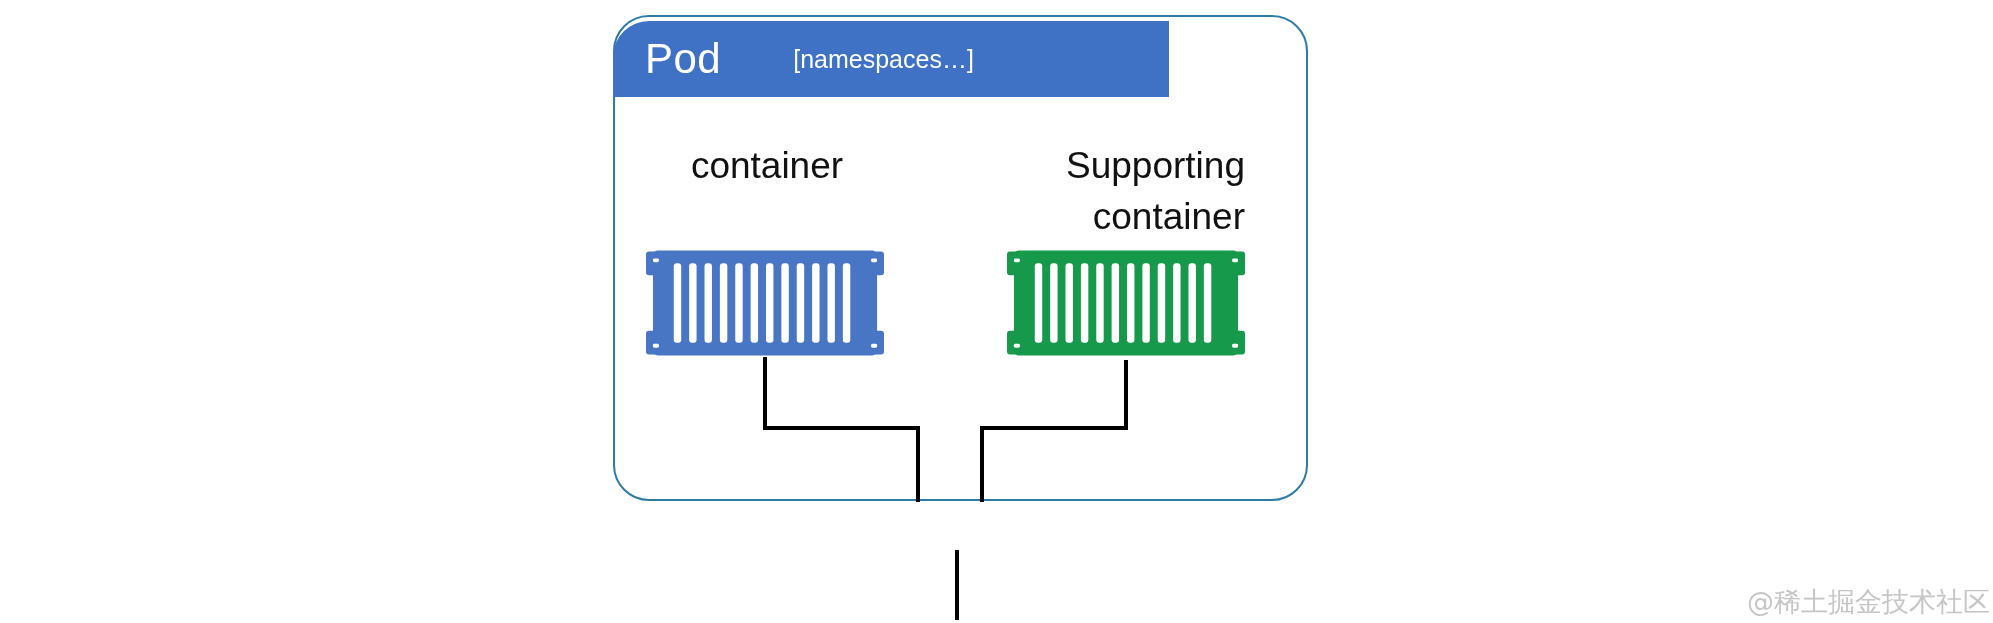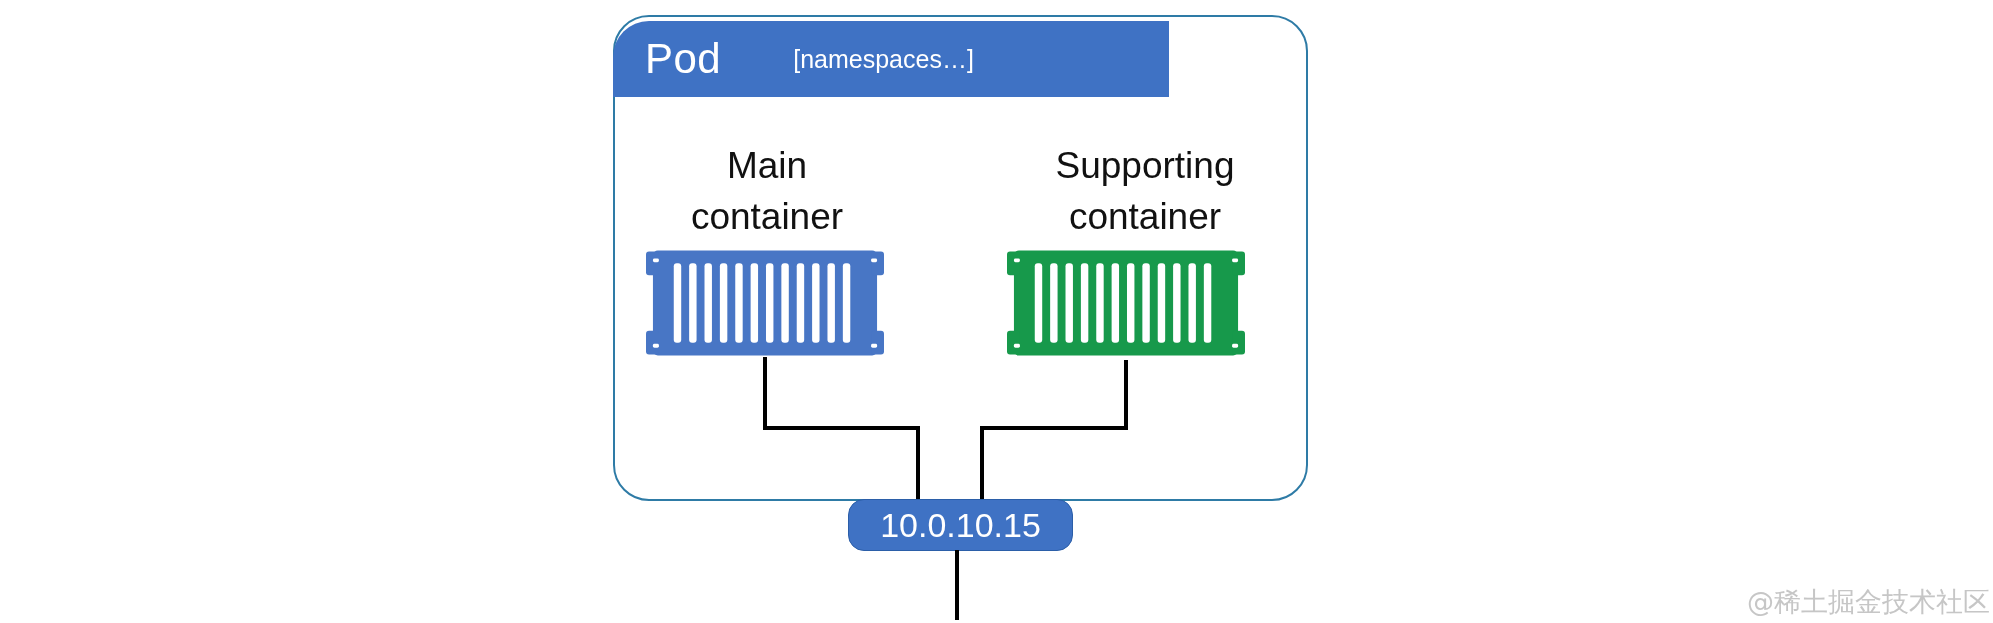--- a/index.html
+++ b/index.html
@@ -42,21 +42,21 @@
   }
   .pod-title{font-size:42px;line-height:1;letter-spacing:0.5px;}
   .pod-namespaces{font-size:25px;line-height:1;}
   
   .container-label{
     position:absolute;top:140px;width:260px;
     text-align:center;color:var(--label-black);
     font-size:37px;line-height:51px;
   }
   .label-main{left:637px;}
-  .label-supporting{left:1015px;}
+  .label-supporting{left:985px;text-align:right;}
   
   .container-icon{position:absolute;top:247px;width:238px;height:112px;}
   .icon-main{left:646px;}
   .icon-supporting{left:1007px;}
   .icon-blue .icon-fill{fill:var(--container-blue);}
   .icon-green .icon-fill{fill:var(--container-green);}
   
   .line{position:absolute;background:var(--connector-black);}
   .l1a{left:763px;top:357px;width:4px;height:73px;}
   .l1b{left:763px;top:426px;width:157px;height:4px;}
@@ -91,21 +91,20 @@
 <div class="canvas">
 
   <div class="pod-box"></div>
 
   <div class="pod-header">
     <span class="pod-title">Pod</span>
     <span class="pod-namespaces">[namespaces…]</span>
   </div>
 
   <div class="container-label label-main">
-    <div>Main</div>
     <div>container</div>
   </div>
 
   <div class="container-label label-supporting">
     <div>Supporting</div>
     <div>container</div>
   </div>
 
   <div class="container-icon icon-main icon-blue">
     <svg width="238" height="112" viewBox="0 0 240 112" xmlns="http://www.w3.org/2000/svg">
@@ -164,21 +163,18 @@
   </div>
 
   <div class="line l1a"></div>
   <div class="line l1b"></div>
   <div class="line l1c"></div>
 
   <div class="line l2a"></div>
   <div class="line l2b"></div>
   <div class="line l2c"></div>
 
-  <div class="ip-badge">
-    <span>10.0.10.15</span>
-  </div>
 
   <div class="line l3"></div>
 
   <div class="watermark">@稀土掘金技术社区</div>
 
 </div>
 
 </body></html>

